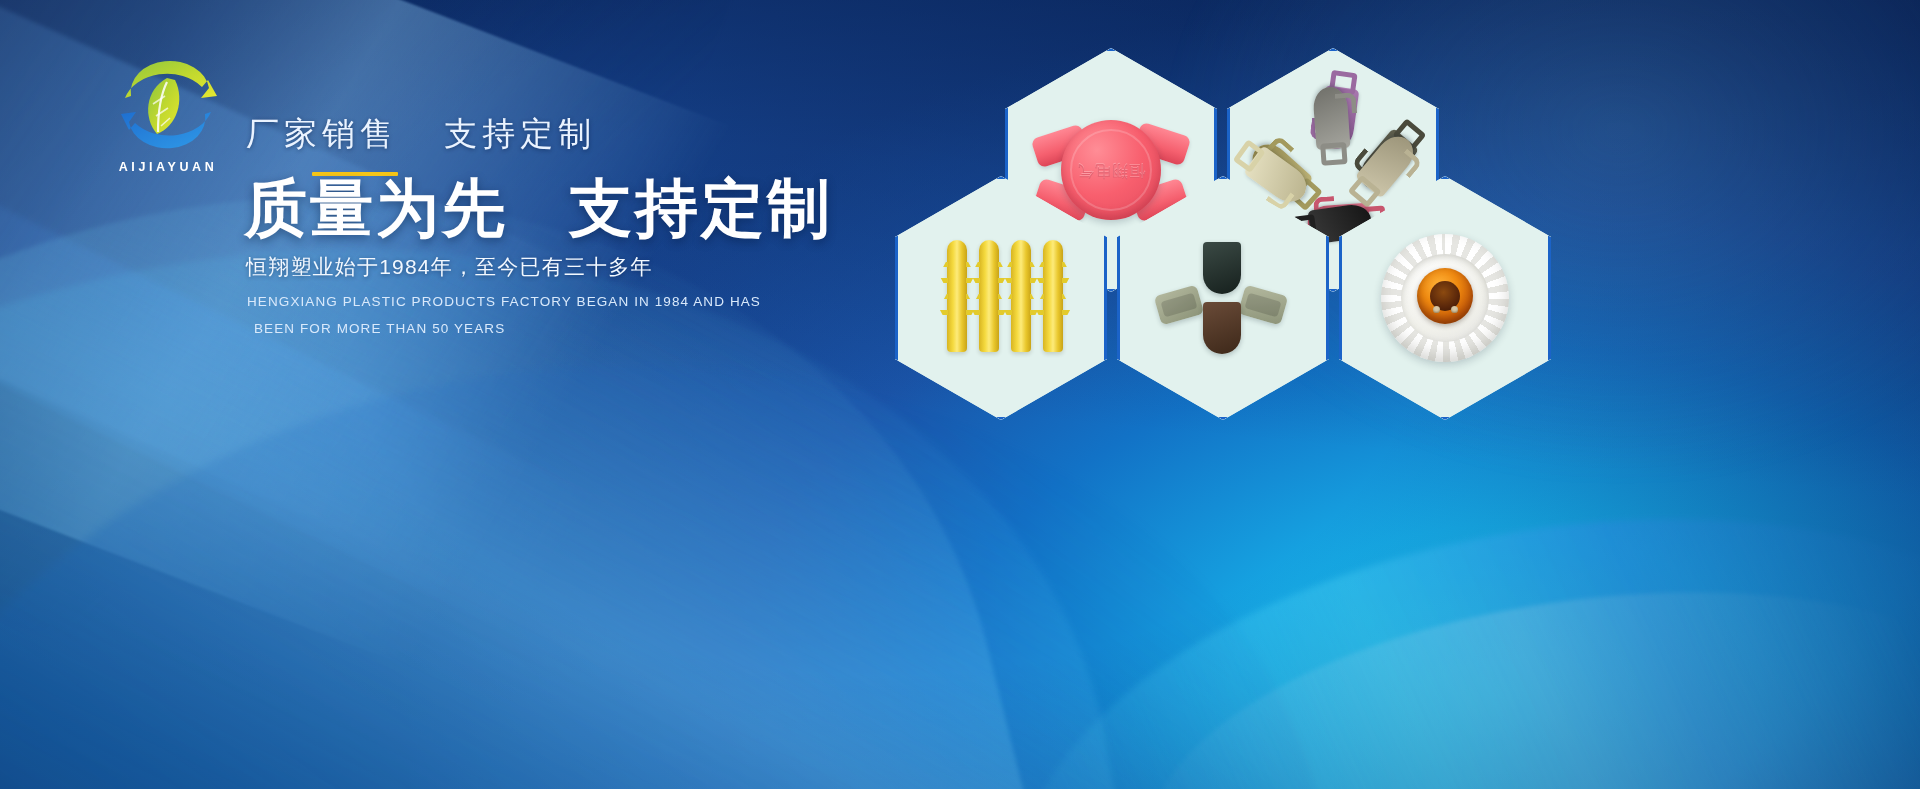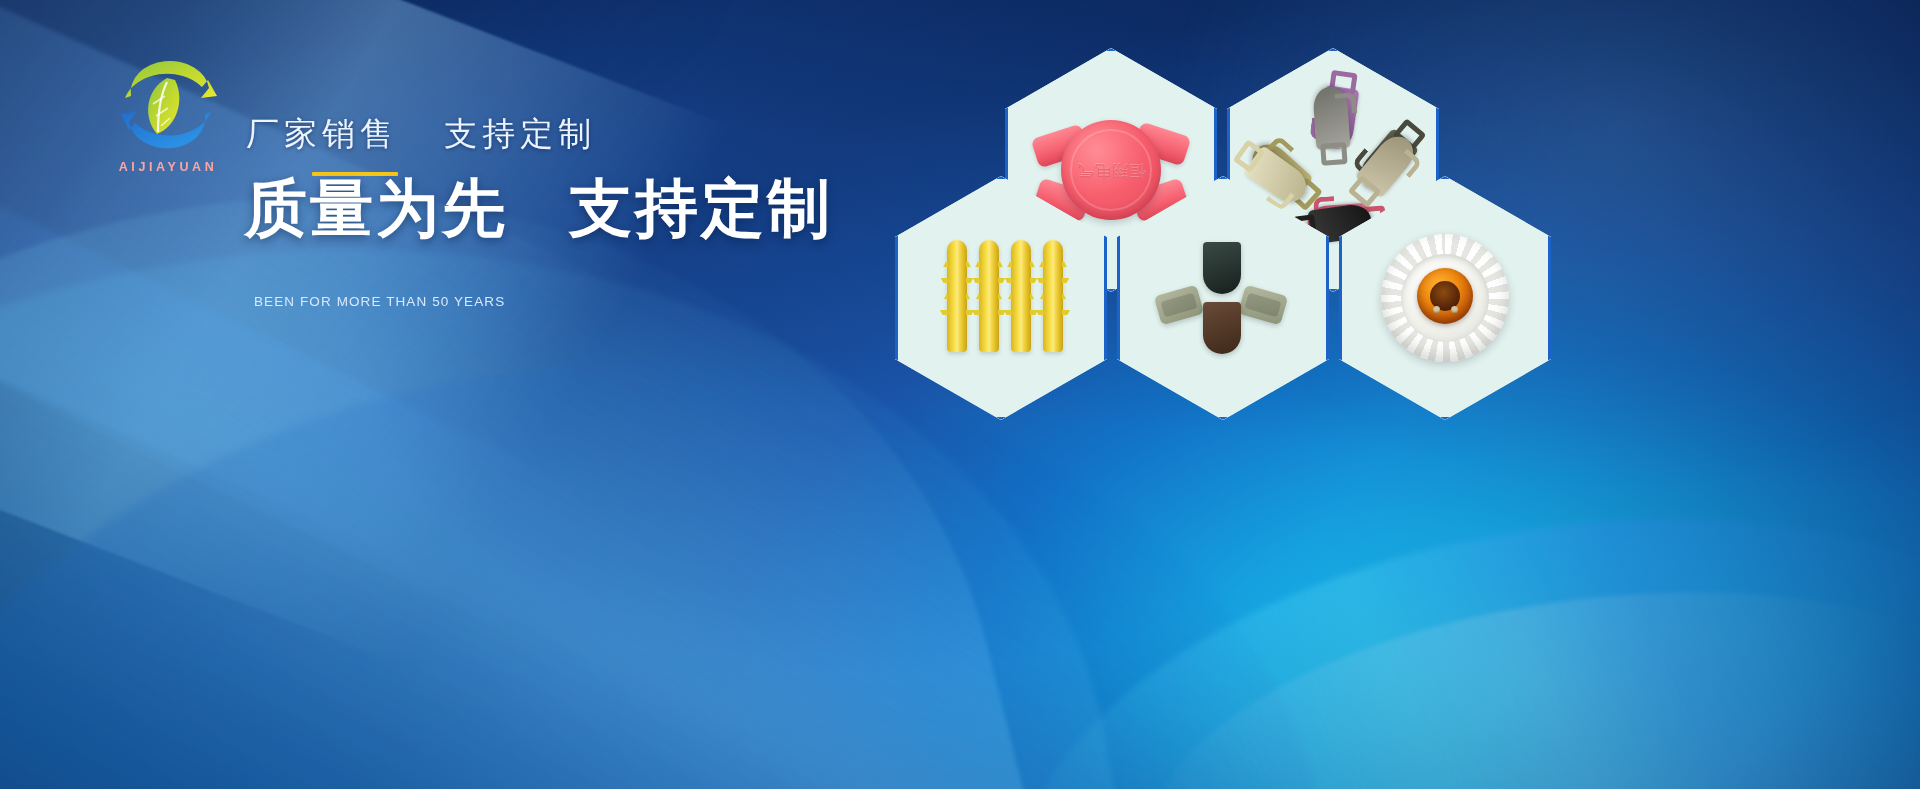--- a/index.html
+++ b/index.html
@@ -129,21 +129,21 @@
     letter-spacing:5px;
     color:#ffffff;
     font-weight:400;
     line-height:1.05;
     text-shadow:0 1px 3px rgba(3,18,50,.55);
   }
   .logo-en{
     margin-top:2px;
     font-size:12.5px;
     letter-spacing:3.6px;
-    color:#fca5a5;
+    color:#ffffff;
     font-weight:700;
     text-align:center;
   }
 
   
   .tagline{
     position:absolute;
     left:246px; top:92px;
     font-size:33px;
     letter-spacing:5px;
@@ -449,22 +449,24 @@
     </div>
 
     <div class="accent-rule"></div>
 
     <div class="headline">
       <span>质量为先</span>
       <span class="sp"></span>
       <span>支持定制</span>
     </div>
 
+    <div class="sub-cn">恒翔塑业始于1984年，至今已有三十多年</div>
 
     <div class="sub-en">
+      <span class="l1">HENGXIANG PLASTIC PRODUCTS FACTORY BEGAN IN 1984 AND HAS</span>
       <span class="l2">BEEN FOR MORE THAN 50 YEARS</span>
     </div>
   </div>
 
   <div class="hex-wrap">
 
     <div class="hex hex-tl">
       <div class="hex-bg"></div>
       <div class="art">
         <div class="jbox">

